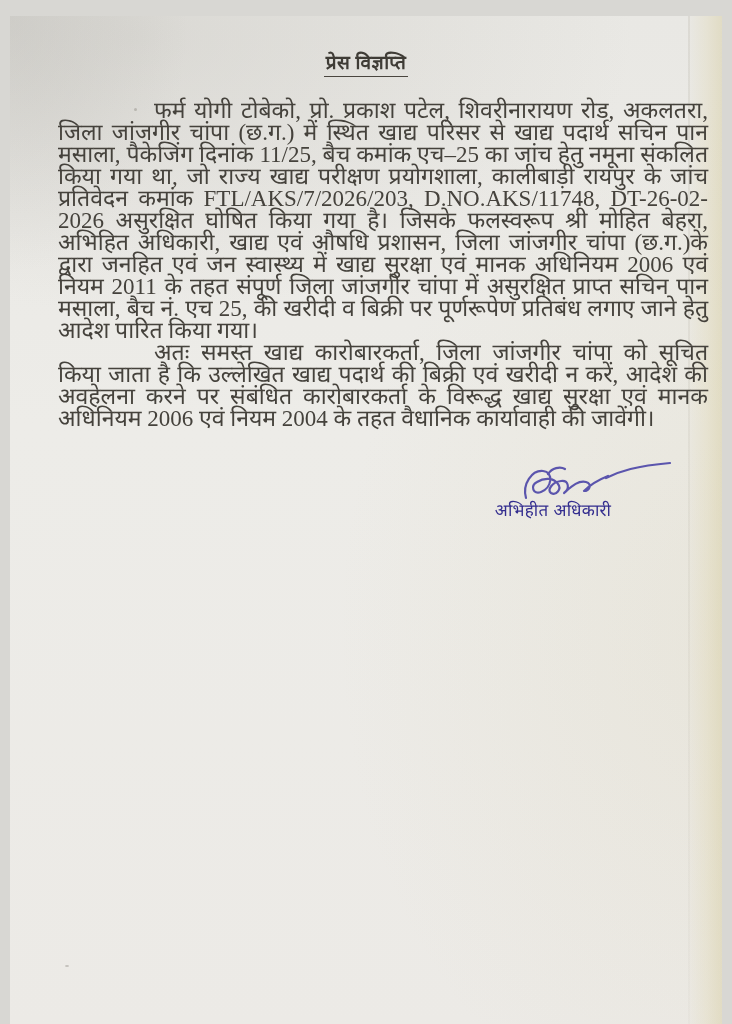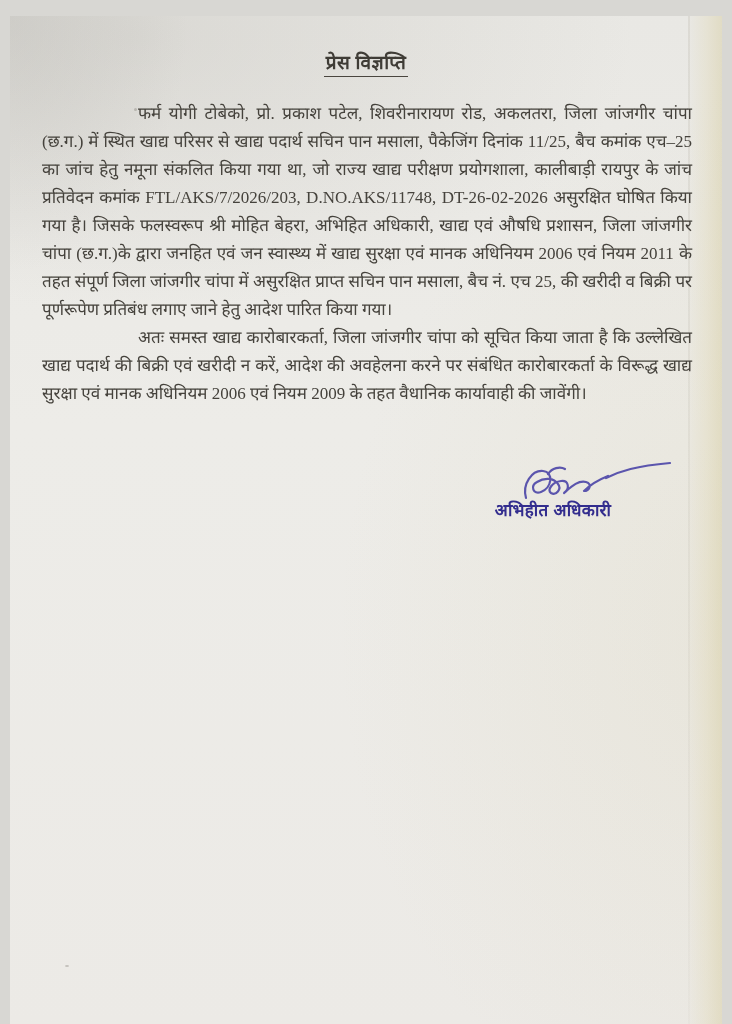--- a/index.html
+++ b/index.html
@@ -33,37 +33,37 @@
   }
   .title{
     position:absolute;left:0;top:33px;width:100%;
     text-align:center;
     font-size:19px;font-weight:bold;
     color:#3f3c36;
     letter-spacing:.5px;
   }
   .title span{border-bottom:1.4px solid #4a463f;padding:0 2px 3px 2px;}
   .bodytext{
-    position:absolute;left:32px;top:84px;width:650px;
+    position:absolute;left:48px;top:84px;width:650px;
     color:#45423c;
-    font-size:17px;line-height:28px;
+    font-size:23px;line-height:22px;
     text-align:justify;
   }
   .bodytext p{margin:0;text-indent:96px;text-align:justify;}
   .bodytext p + p{margin-top:0;}
   
   .sigblock{
     position:absolute;left:408px;top:446px;width:270px;
     text-align:center;
   }
   .sig-svg{position:absolute;left:100px;top:-6px;}
   .stamp{
     position:relative;
     color:#332d8e;
-    font-weight:bold;
+    font-weight:normal;
     font-family:"Liberation Sans","DejaVu Sans",sans-serif;
   }
   .stamp-line1{font-size:17px;line-height:26px;margin-top:36px;letter-spacing:.3px;}
   .stamp-line2{font-size:15.5px;line-height:25px;}
   .stamp-line3{font-size:15.5px;line-height:25px;}
   
   .speck{position:absolute;border-radius:50%;background:rgba(120,115,105,.35);pointer-events:none;}
 </style>
 </head>
 <body>
@@ -76,21 +76,21 @@
   <div class="speck" style="left:124px;top:92px;width:3px;height:3px;"></div>
   <div class="speck" style="left:55px;top:949px;width:4px;height:2px;"></div>
   <div class="speck" style="left:310px;top:1013px;width:3px;height:2px;"></div>
 
   <div class="title">
     <span>प्रेस विज्ञप्ति</span>
   </div>
 
   <div class="bodytext">
     <p>फर्म योगी टोबेको, प्रो. प्रकाश पटेल, शिवरीनारायण रोड, अकलतरा, जिला जांजगीर चांपा (छ.ग.) में स्थित खाद्य परिसर से खाद्य पदार्थ सचिन पान मसाला, पैकेजिंग दिनांक 11/25, बैच कमांक एच–25 का जांच हेतु नमूना संकलित किया गया था, जो राज्य खाद्य परीक्षण प्रयोगशाला, कालीबाड़ी रायपुर के जांच प्रतिवेदन कमांक FTL/AKS/7/2026/203, D.NO.AKS/11748, DT-26-02-2026 असुरक्षित घोषित किया गया है। जिसके फलस्वरूप श्री मोहित बेहरा, अभिहित अधिकारी, खाद्य एवं औषधि प्रशासन, जिला जांजगीर चांपा (छ.ग.)के द्वारा जनहित एवं जन स्वास्थ्य में खाद्य सुरक्षा एवं मानक अधिनियम 2006 एवं नियम 2011 के तहत संपूर्ण जिला जांजगीर चांपा में असुरक्षित प्राप्त सचिन पान मसाला, बैच नं. एच 25, की खरीदी व बिक्री पर पूर्णरूपेण प्रतिबंध लगाए जाने हेतु आदेश पारित किया गया।</p>
-    <p>अतः समस्त खाद्य कारोबारकर्ता, जिला जांजगीर चांपा को सूचित किया जाता है कि उल्लेखित खाद्य पदार्थ की बिक्री एवं खरीदी न करें, आदेश की अवहेलना करने पर संबंधित कारोबारकर्ता के विरूद्ध खाद्य सुरक्षा एवं मानक अधिनियम 2006 एवं नियम 2009 के तहत वैधानिक कार्यावाही की जावेंगी।</p>
+    <p>अतः समस्त खाद्य कारोबारकर्ता, जिला जांजगीर चांपा को सूचित किया जाता है कि उल्लेखित खाद्य पदार्थ की बिक्री एवं खरीदी न करें, आदेश की अवहेलना करने पर संबंधित कारोबारकर्ता के विरूद्ध खाद्य सुरक्षा एवं मानक अधिनियम 2006 एवं नियम 2004 के तहत वैधानिक कार्यावाही की जावेंगी।</p>
   </div>
 
   <div class="sigblock">
     <svg class="sig-svg" width="160" height="52" viewBox="0 0 160 52" aria-hidden="true">
       <g fill="none" stroke="#5b55ad" stroke-width="2.2" stroke-linecap="round" stroke-linejoin="round">
         <path d="M8,42 C4,28 14,14 25,15 C36,16 34,32 23,36 C15,39 12,30 19,26 C27,21 36,22 40,28 C44,33 38,40 33,37 C29,34 34,26 43,25 C51,24 52,33 46,37 C53,31 60,24 68,26 C75,28 71,35 66,35 C71,30 80,24 90,20"></path>
         <path d="M88,22 C102,15 118,10 152,7"></path>
         <path d="M30,18 C34,12 42,10 47,13"></path>
       </g>
     </svg>

